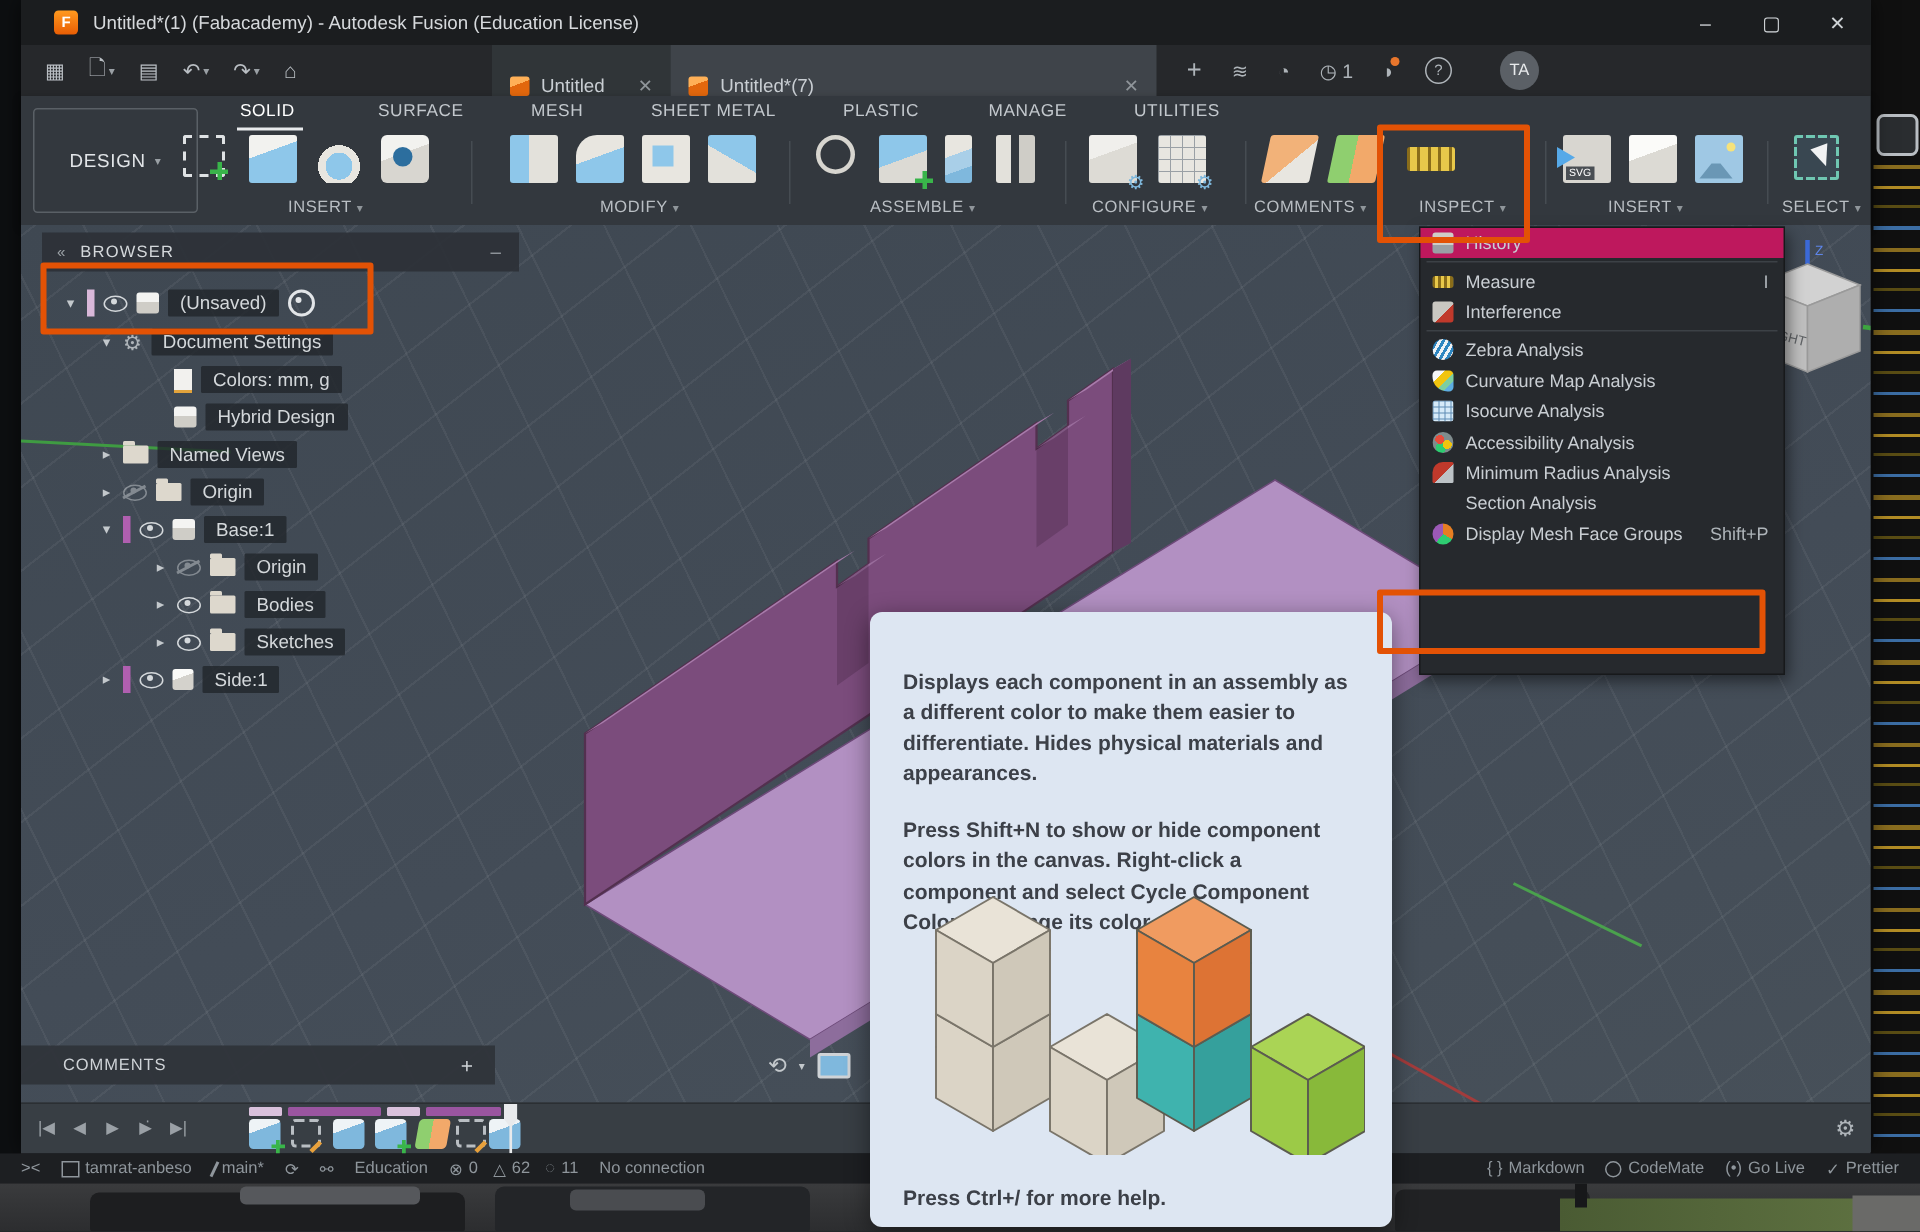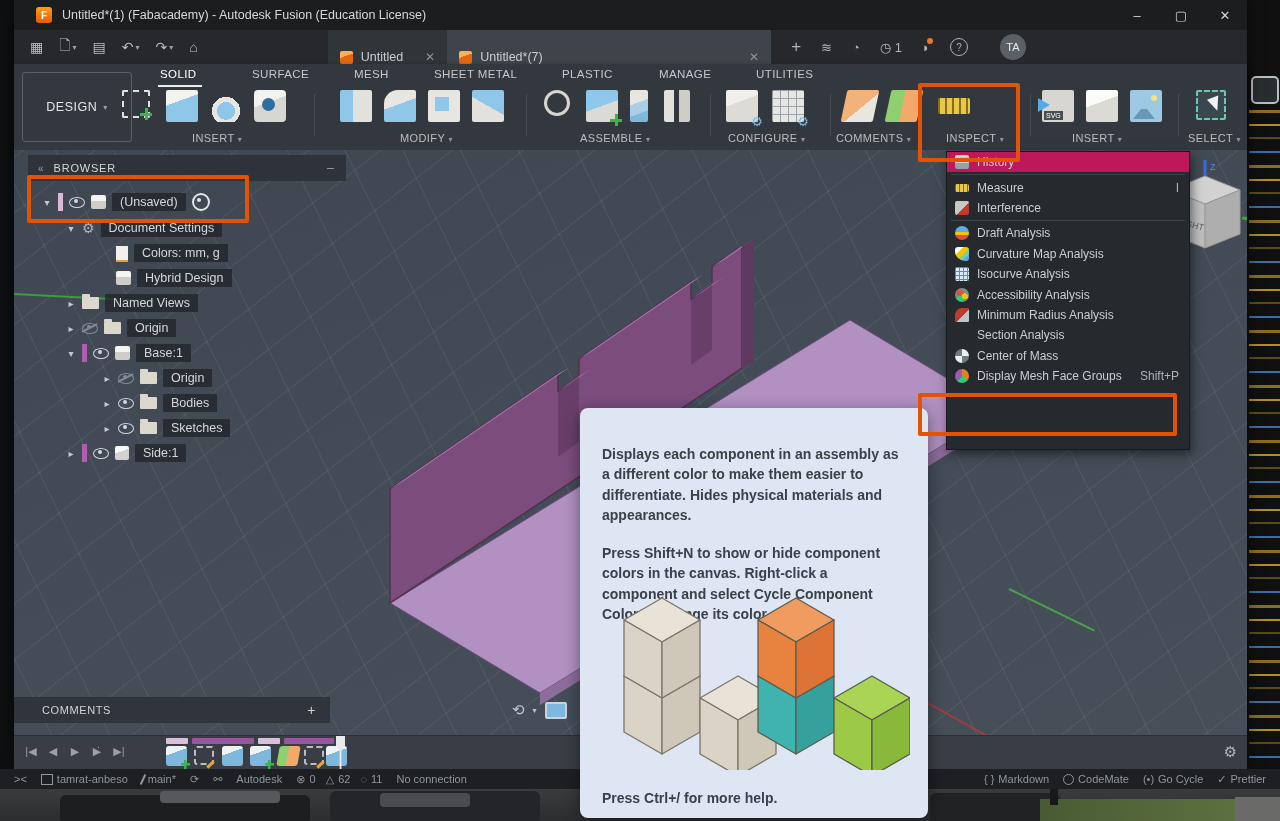--- a/index.html
+++ b/index.html
@@ -391,46 +391,42 @@
       <span class="mi-ico" style="height:8px;background:#e8c84a;background-image:repeating-linear-gradient(90deg,#8a6d1a 0 1.5px,transparent 1.5px 4px)"></span>
       <span class="lab">Measure</span>
       <span class="sc">I</span>
     </div>
     <div class="mi">
       <span class="mi-ico" style="background:linear-gradient(135deg,#c9c7c1 0 55%,#c0392b 55%)"></span>
       <span class="lab">Interference</span>
     </div>
     <div class="msep"></div>
     <div class="mi">
-      <span class="mi-ico" style="border-radius:50%;background:linear-gradient(180deg,#5dade2 0 40%,#f1c40f 40% 65%,#e74c3c 65%)"></span>
-      <span class="lab">Draft Analysis</span>
+      <span class="mi-ico" style="border-radius:50%;background:repeating-linear-gradient(120deg,#eef2f5 0 2px,#2e86c1 2px 4px)"></span>
+      <span class="lab">Zebra Analysis</span>
     </div>
     <div class="mi">
       <span class="mi-ico" style="border-radius:3px 3px 3px 10px;background:linear-gradient(135deg,#f6f7f8 0 30%,#f1c40f 30% 55%,#7dcea0 55% 75%,#5dade2 75%)"></span>
       <span class="lab">Curvature Map Analysis</span>
     </div>
     <div class="mi">
       <span class="mi-ico" style="background:#d6eaf8;background-image:linear-gradient(#5d8bb3 1px,transparent 1px),linear-gradient(90deg,#5d8bb3 1px,transparent 1px);background-size:4px 4px"></span>
       <span class="lab">Isocurve Analysis</span>
     </div>
     <div class="mi">
       <span class="mi-ico" style="border-radius:50%;background:radial-gradient(circle at 35% 35%,#e74c3c 0 3px,transparent 3px),radial-gradient(circle at 70% 60%,#f1c40f 0 3px,transparent 3px),radial-gradient(circle at 40% 75%,#2ecc71 0 3.5px,#7f8c8d 3.5px)"></span>
       <span class="lab">Accessibility Analysis</span>
     </div>
     <div class="mi">
       <span class="mi-ico" style="border-radius:7px 1px 1px 1px;background:linear-gradient(135deg,#c0392b 0 55%,#bdc3c7 55%)"></span>
       <span class="lab">Minimum Radius Analysis</span>
     </div>
     <div class="mi">
       <span class="mi-ico" style="background:linear-gradient(90deg,#5dade2 0 45%,#c9c7c1 45%);background-image:linear-gradient(rgba(38,41,45,.8) 1px,transparent 1px);background-size:100% 4px"></span>
       <span class="lab">Section Analysis</span>
-    </div>
-    <div class="mi">
-      <span class="mi-ico" style="border-radius:50%;background:conic-gradient(#ecf0f1 0 90deg,#707b7c 90deg 180deg,#ecf0f1 180deg 270deg,#707b7c 270deg)"></span>
-      <span class="lab">Center of Mass</span>
     </div>
     <div class="mi">
       <span class="mi-ico" style="border-radius:50%;background:conic-gradient(#e67e22 0 120deg,#2ecc71 120deg 220deg,#9b59b6 220deg)"></span>
       <span class="lab">Display Mesh Face Groups</span>
       <span class="sc">Shift+P</span>
     </div>
   </div>
 </div>
 
 <div id="tooltip">
@@ -484,36 +480,36 @@
       <span style="width:10px;height:9px;border:1.5px solid #8f969c;display:inline-block"></span>
       <span>tamrat-anbeso</span>
     </span>
   <span class="it">
       <span style="width:2px;height:11px;background:#8f969c;display:inline-block;transform:rotate(25deg)"></span>
       <span>main*</span>
     </span>
   <span class="it">⟳</span>
   <span class="it">⚯</span>
   <span class="it">
-      <span>Autodesk</span>
+      <span>Education</span>
     </span>
   <span class="it">⊗ <span>0</span>&nbsp; △ <span>62</span>&nbsp; ◌ <span>11</span></span>
   <span class="it">No connection</span>
   <span style="flex:1"></span>
   <span class="it">
       <span>{ }</span>
       <span>Markdown</span>
     </span>
   <span class="it">
       <span style="width:9px;height:9px;border-radius:50%;border:1.5px solid #8f969c;display:inline-block"></span>
       <span>CodeMate</span>
     </span>
   <span class="it">
       <span>(•)</span>
-      <span>Go Cycle</span>
+      <span>Go Live</span>
     </span>
   <span class="it" style="margin-right:14px">
       <span>✓</span>
       <span>Prettier</span>
     </span>
 </div>
 <div id="photo">
   <div class="car" style="left:60px;top:6px;width:250px;height:26px"></div>
   <div class="glass" style="left:160px;top:2px;width:120px;height:12px"></div>
   <div class="car" style="left:330px;top:2px;width:210px;height:30px;background:#232528"></div>

